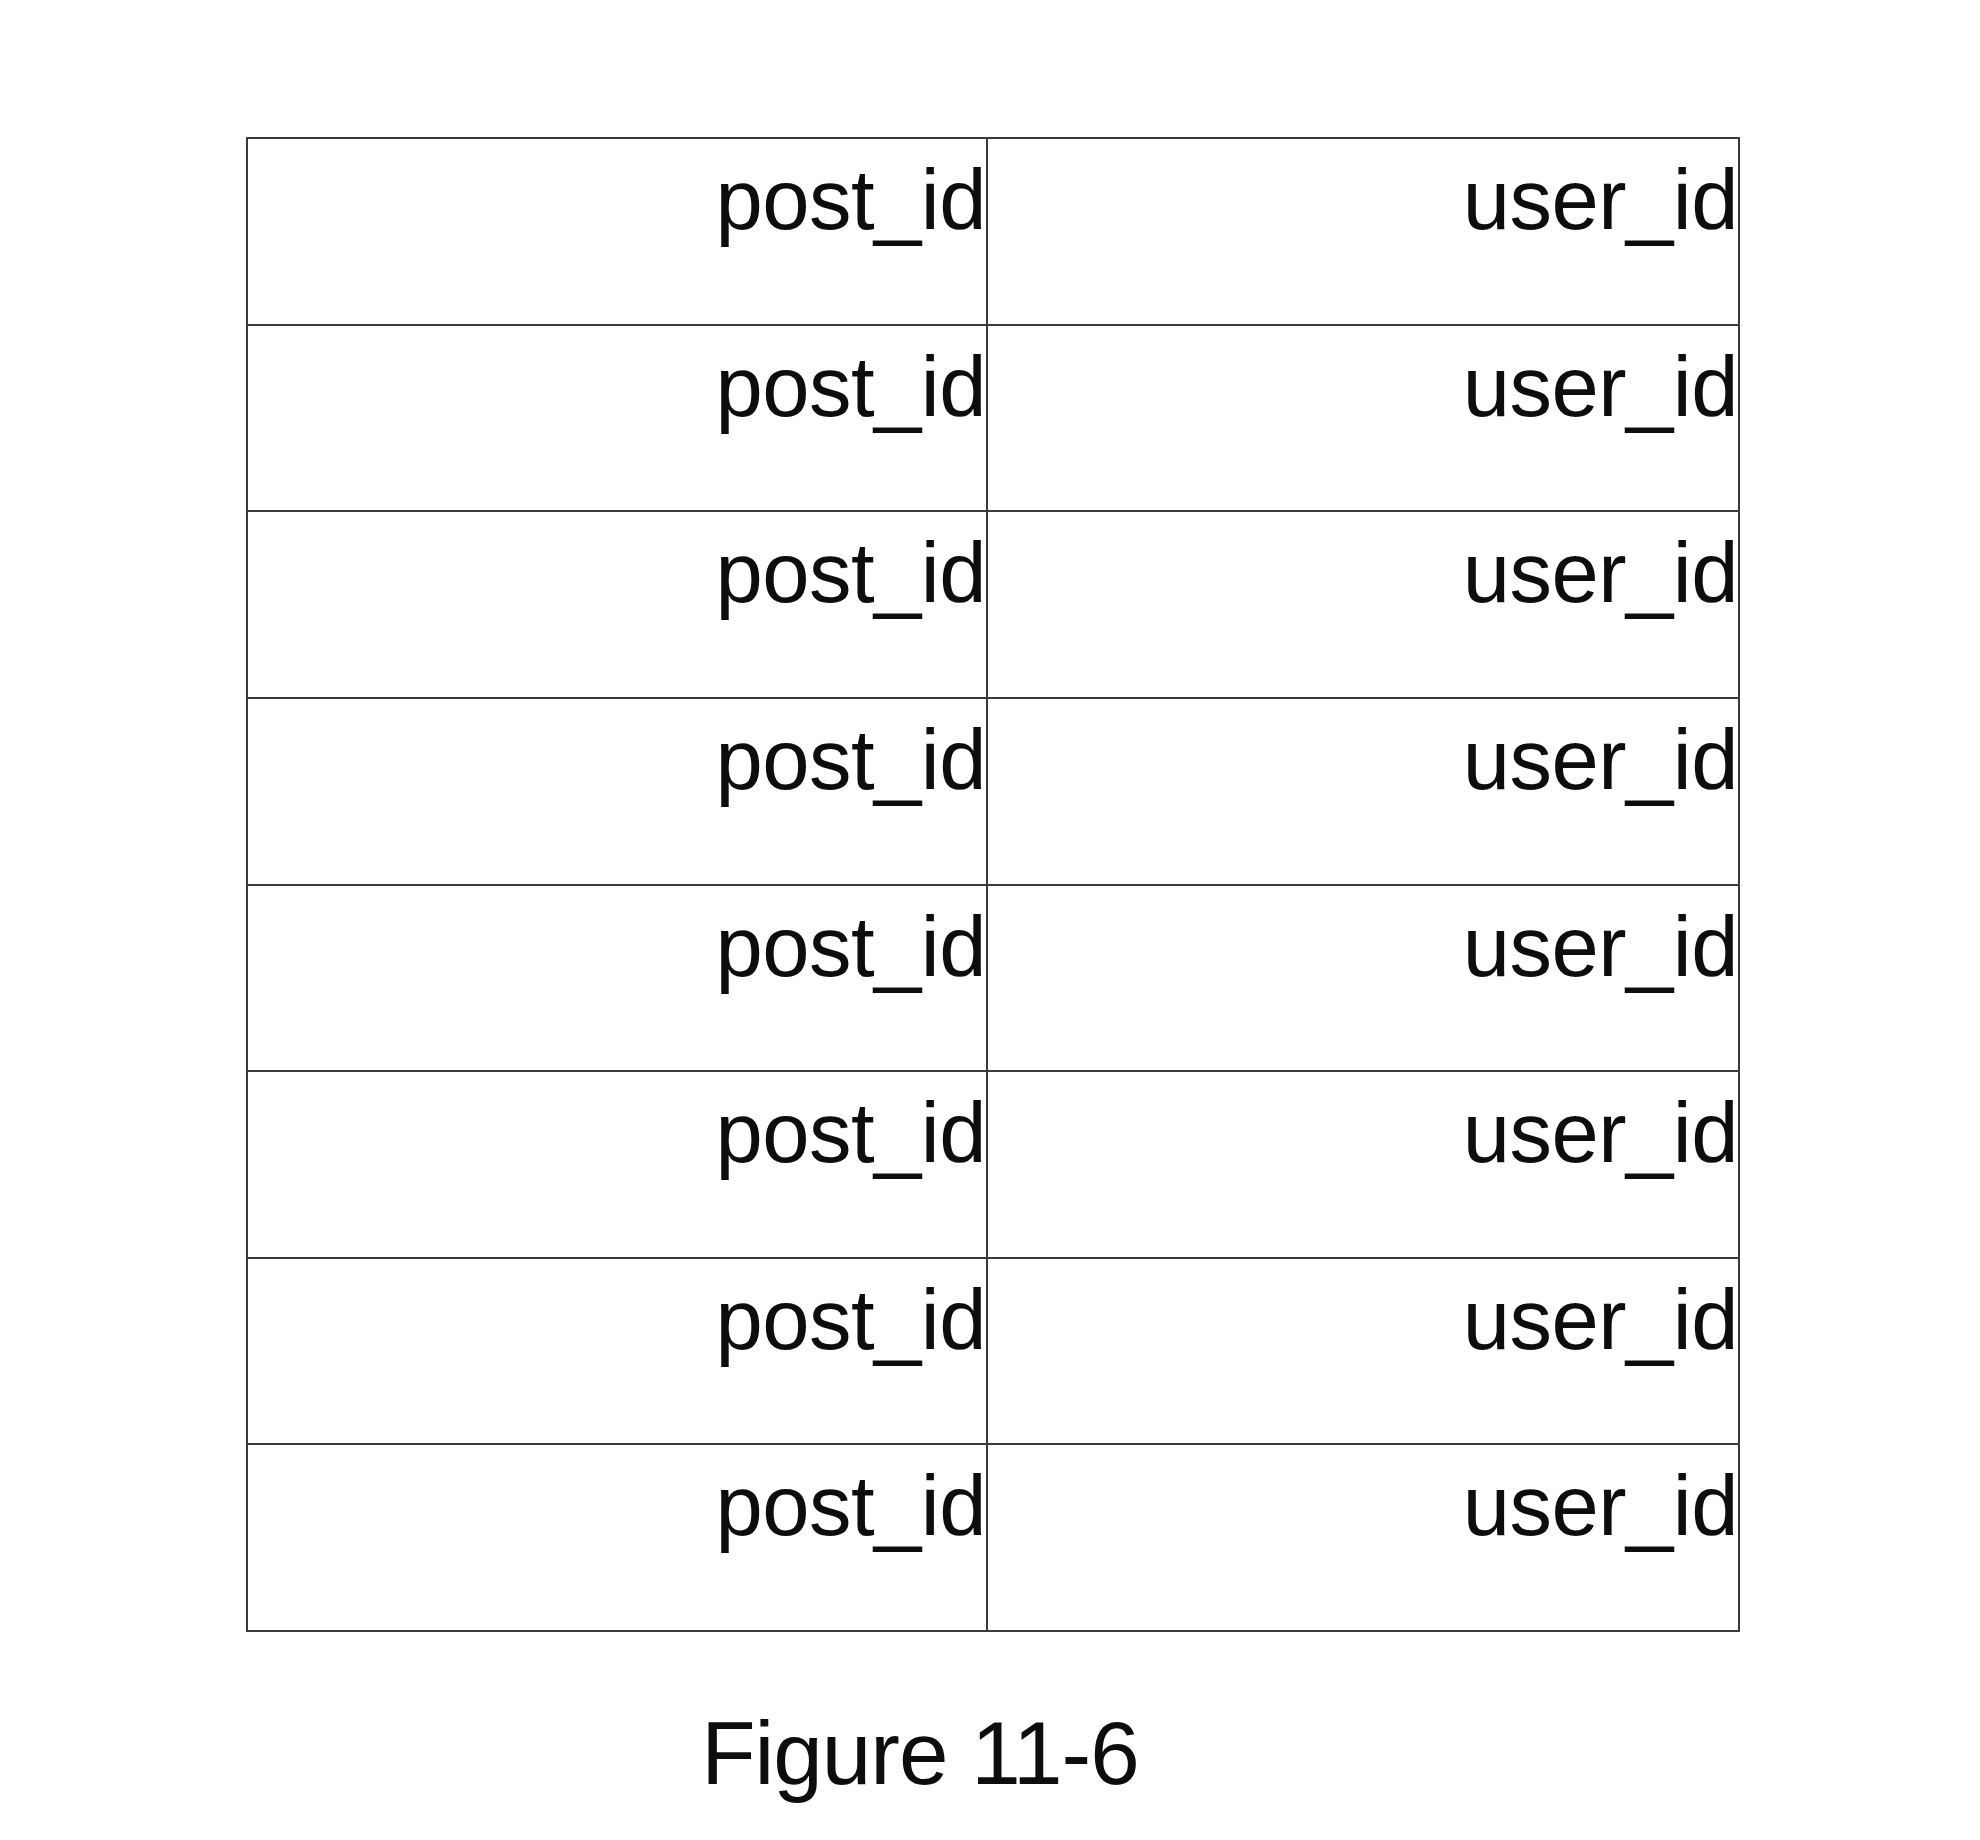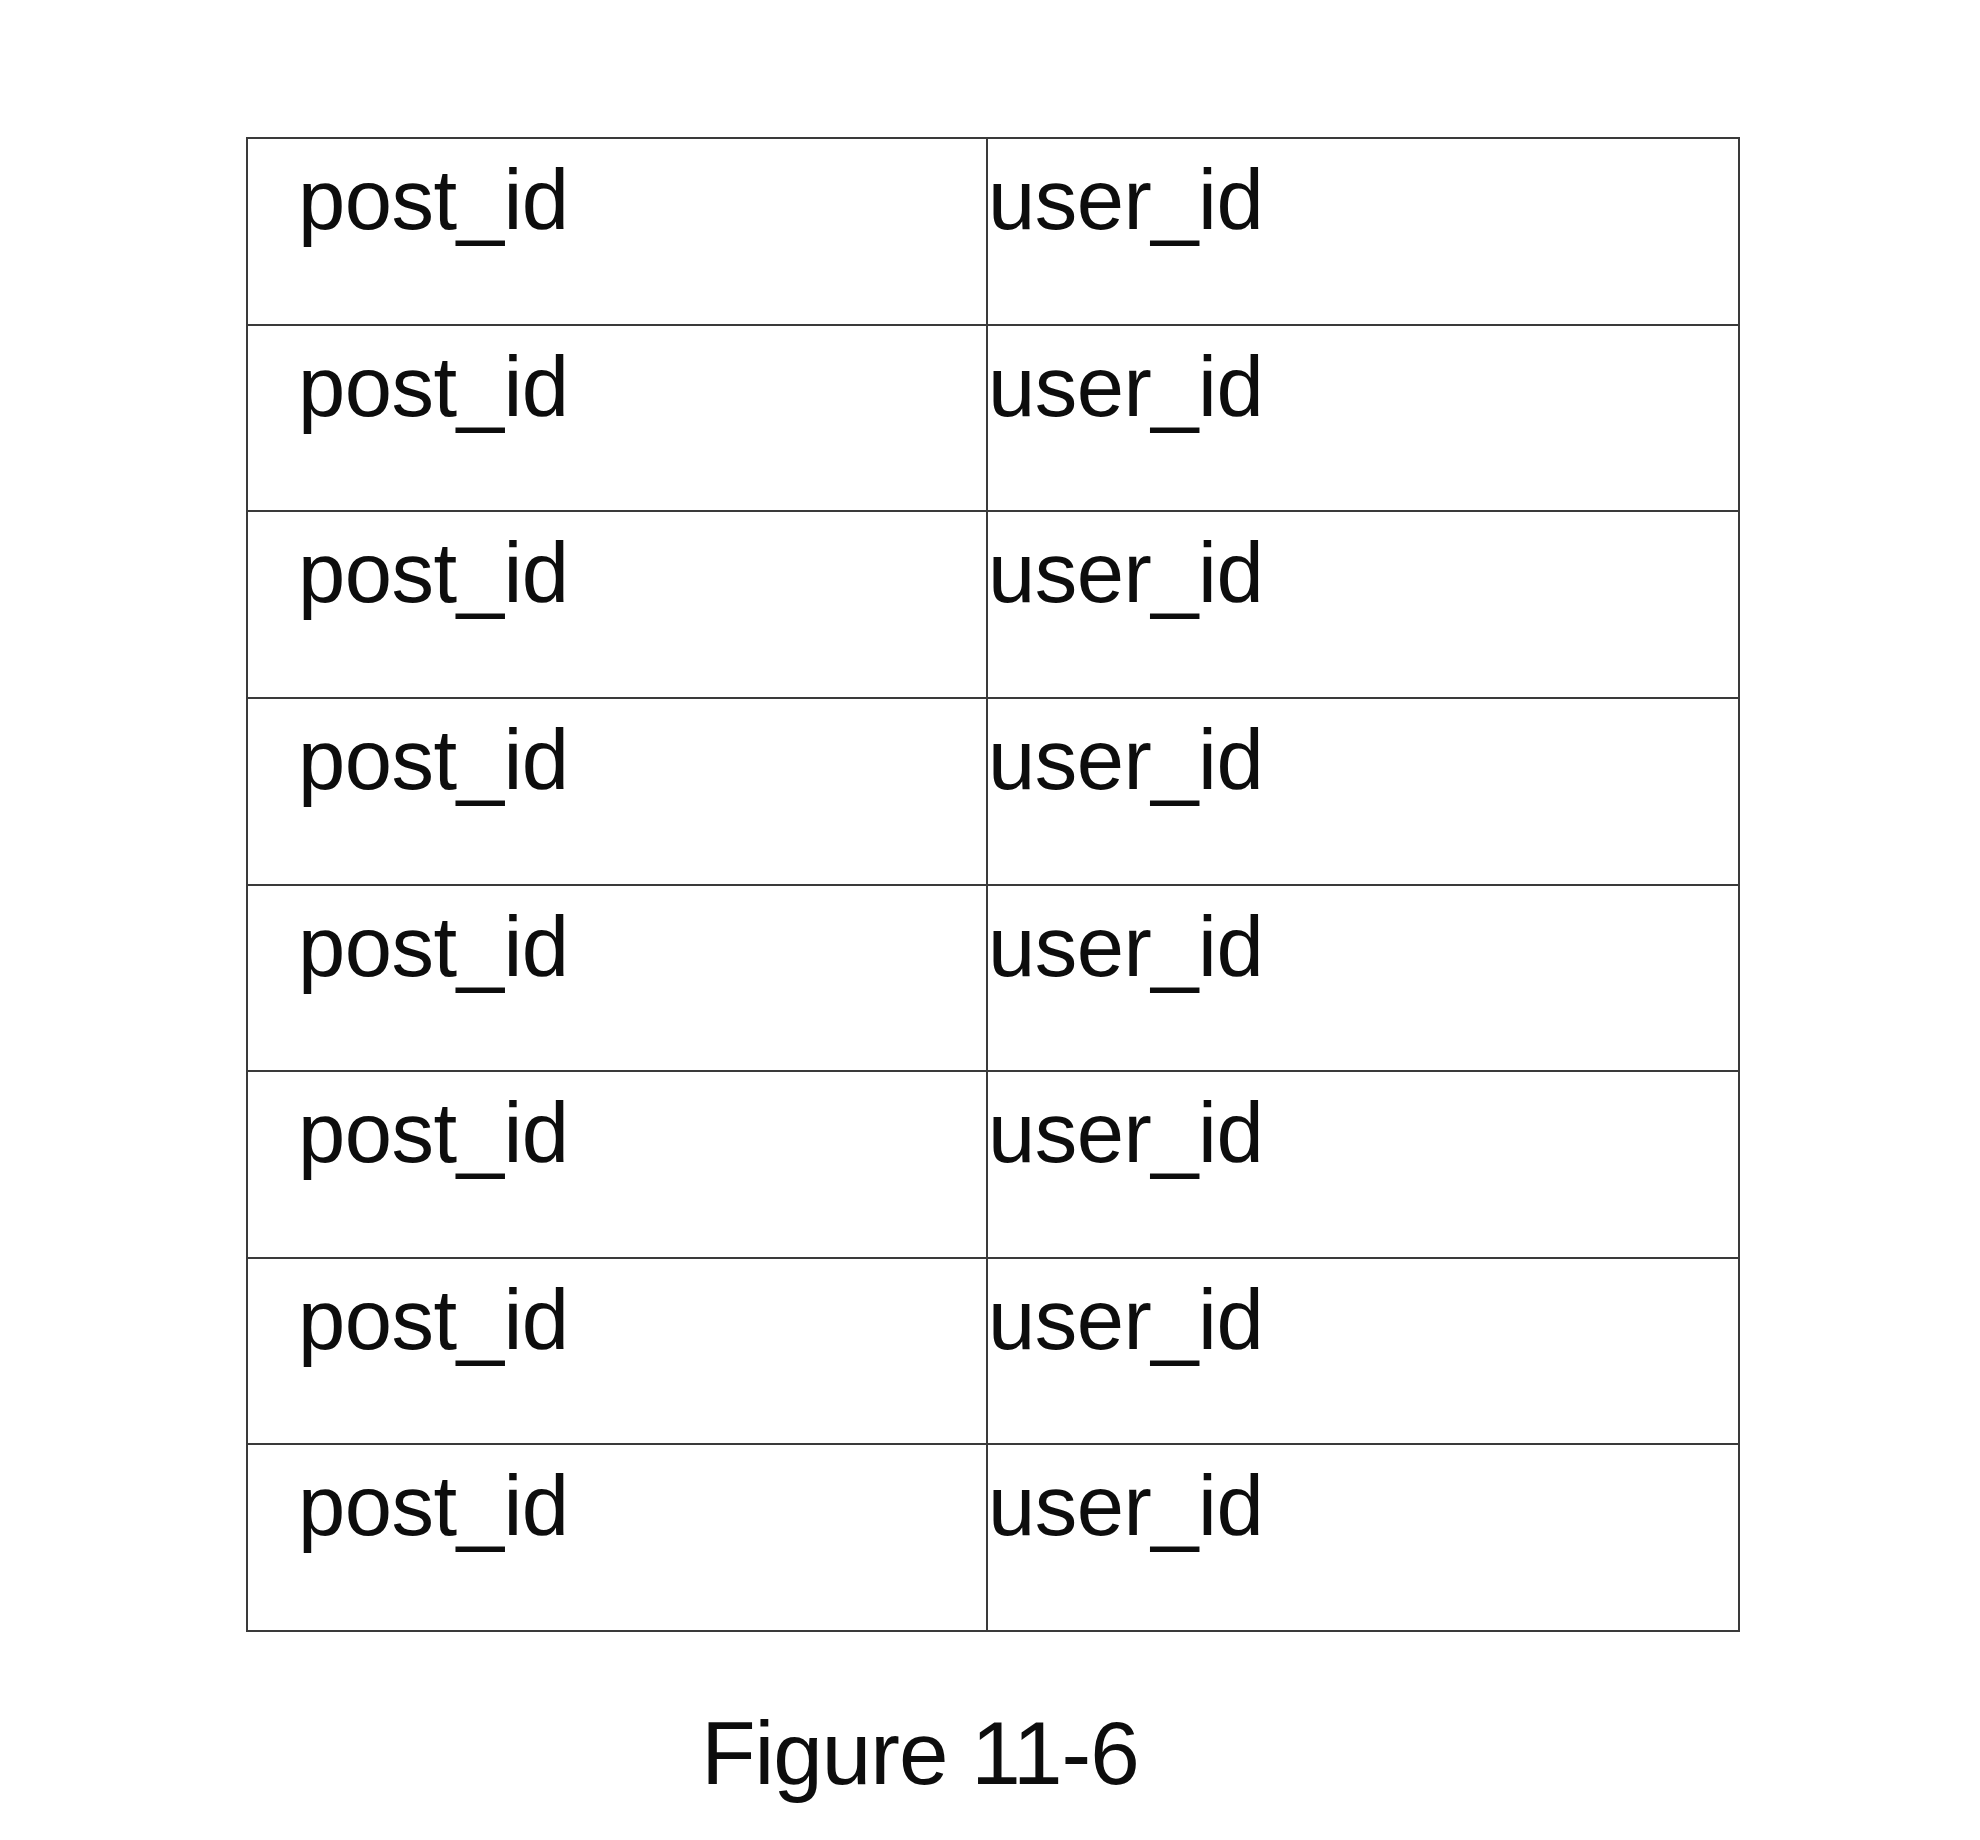--- a/index.html
+++ b/index.html
@@ -29,20 +29,21 @@
   
   .schema-table {
     position: absolute;
     left: 246px;
     top: 137px;
     width: 1492px;
     height: 1495px;
     border-collapse: collapse;
     table-layout: fixed;
     background: #0369a1;
+    text-align: right;
   }
   .schema-table td {
     border: 2px solid #3a3a3a;
     padding: 0;
     vertical-align: top;
     background: #ffffff;
     height: 186px;
     box-sizing: border-box;
   }
   .col-post { width: 740px; }

